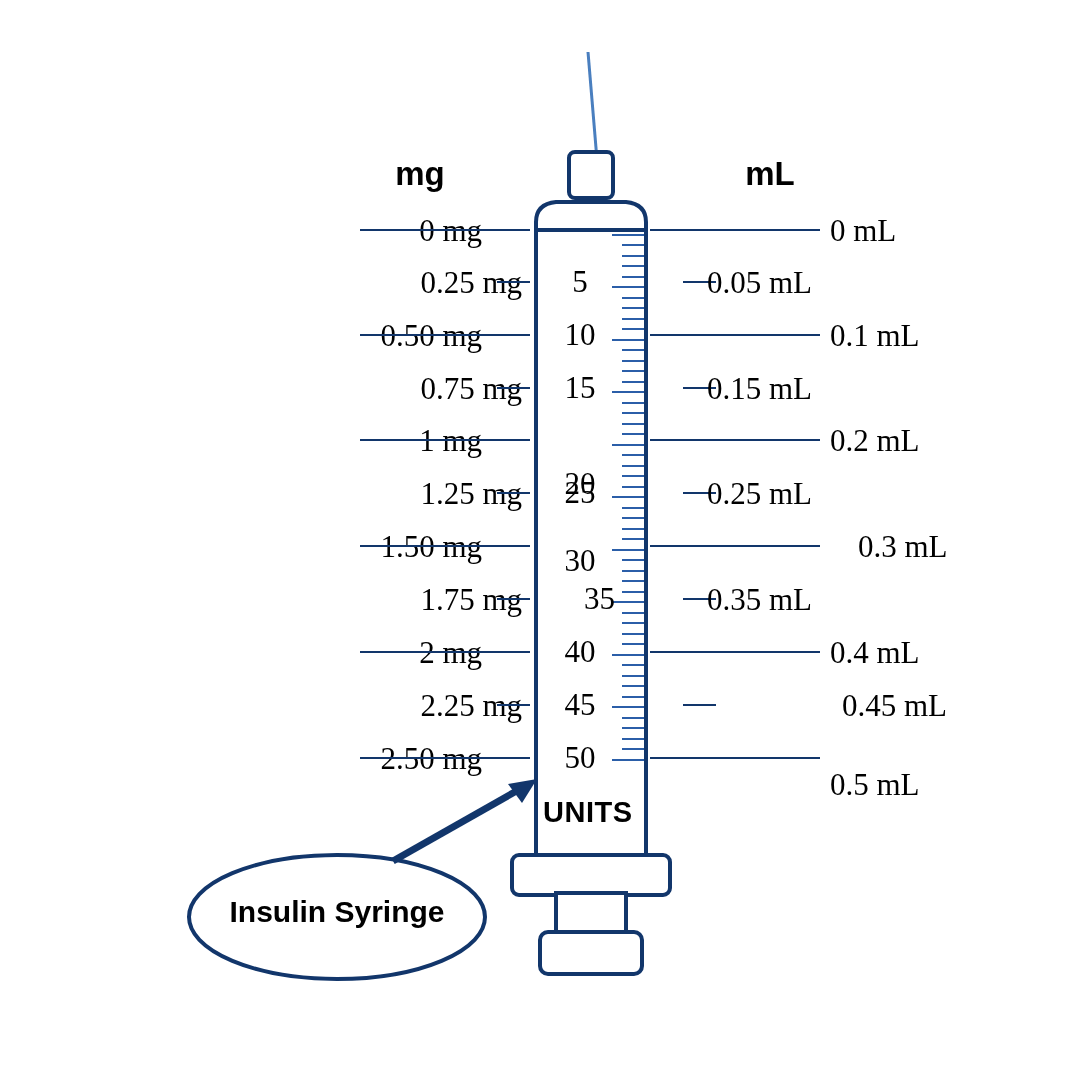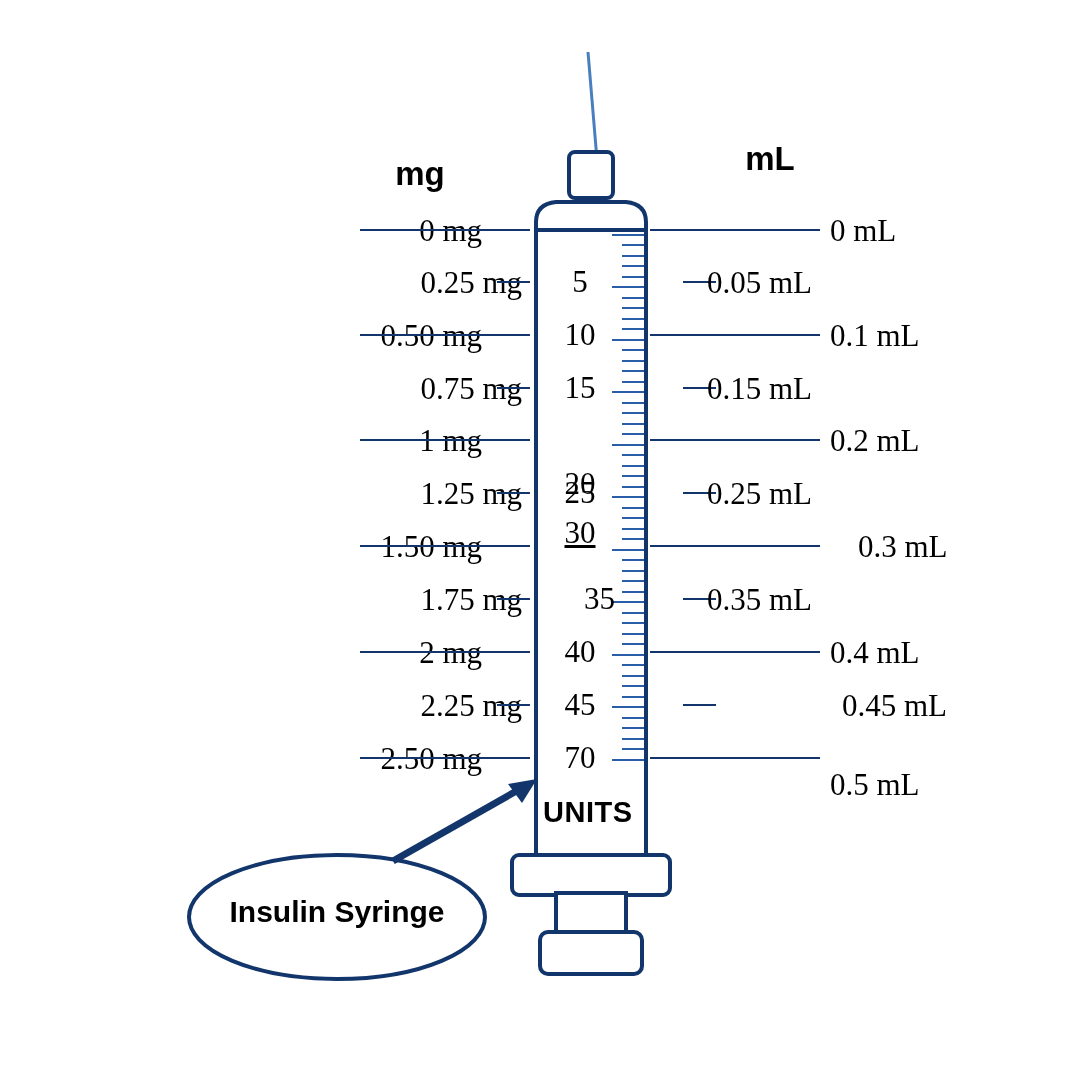--- a/index.html
+++ b/index.html
@@ -17,21 +17,21 @@
   }
   .hdr {
     position: absolute;
     font-family: "Liberation Sans", sans-serif;
     font-weight: bold;
     font-size: 33px;
     color: #000000;
     text-align: center;
   }
   #hdr-mg { left: 340px; top: 155px; width: 160px; }
-  #hdr-ml { left: 690px; top: 140px; width: 160px; text-align: center; }
+  #hdr-ml { left: 690px; top: 155px; width: 160px; text-align: center; }
   .lbl {
     position: absolute;
     font-size: 31px;
     color: #000000;
     white-space: nowrap;
     line-height: 1;
   }
   .lbl-left {
     text-align: right;
     transform: translateY(-50%);
@@ -190,41 +190,41 @@
       <div class="units-num" style="left: 545px; top: 448px; margin-top: 36px;">20</div>
       <div class="leader" style="left: 650px; top: 440px; width: 170px;"></div>
       <div class="lbl lbl-right" style="left: 830px; top: 440px; width: 240px;">0.2 mL</div>
       <div class="lbl lbl-left" style="left: 262px; top: 493px; width: 260px;">1.25 mg</div>
       <div class="leader" style="left: 497px; top: 493px; width: 33px;"></div>
       <div class="units-num" style="left: 545px; top: 493px;">25</div>
       <div class="leader" style="left: 683px; top: 493px; width: 33px;"></div>
       <div class="lbl lbl-right" style="left: 707px; top: 493px; width: 240px;">0.25 mL</div>
       <div class="lbl lbl-left" style="left: 222px; top: 546px; width: 260px;">1.50 mg</div>
       <div class="leader" style="left: 360px; top: 546px; width: 170px;"></div>
-      <div class="units-num" style="left: 545px; top: 533px; text-decoration: underline;">30</div>
+      <div class="units-num" style="left: 545px; top: 561px;">30</div>
       <div class="leader" style="left: 650px; top: 546px; width: 170px;"></div>
       <div class="lbl lbl-right" style="left: 830px; top: 546px; width: 240px; margin-left: 28px;">0.3 mL</div>
       <div class="lbl lbl-left" style="left: 262px; top: 599px; width: 260px;">1.75 mg</div>
       <div class="leader" style="left: 497px; top: 599px; width: 33px;"></div>
       <div class="units-num" style="left: 545px; top: 599px; text-align: right;">35</div>
       <div class="leader" style="left: 683px; top: 599px; width: 33px;"></div>
       <div class="lbl lbl-right" style="left: 707px; top: 599px; width: 240px;">0.35 mL</div>
       <div class="lbl lbl-left" style="left: 222px; top: 652px; width: 260px;">2 mg</div>
       <div class="leader" style="left: 360px; top: 652px; width: 170px;"></div>
       <div class="units-num" style="left: 545px; top: 652px;">40</div>
       <div class="leader" style="left: 650px; top: 652px; width: 170px;"></div>
       <div class="lbl lbl-right" style="left: 830px; top: 652px; width: 240px;">0.4 mL</div>
       <div class="lbl lbl-left" style="left: 262px; top: 705px; width: 260px;">2.25 mg</div>
       <div class="leader" style="left: 497px; top: 705px; width: 33px;"></div>
       <div class="units-num" style="left: 545px; top: 705px;">45</div>
       <div class="leader" style="left: 683px; top: 705px; width: 33px;"></div>
       <div class="lbl lbl-right" style="left: 707px; top: 705px; width: 240px; text-align: right;">0.45 mL</div>
       <div class="lbl lbl-left" style="left: 222px; top: 758px; width: 260px;">2.50 mg</div>
       <div class="leader" style="left: 360px; top: 758px; width: 170px;"></div>
-      <div class="units-num" style="left: 545px; top: 758px;">70</div>
+      <div class="units-num" style="left: 545px; top: 758px;">50</div>
       <div class="leader" style="left: 650px; top: 758px; width: 170px;"></div>
       <div class="lbl lbl-right" style="left: 830px; top: 758px; width: 240px; margin-top: 26px;">0.5 mL</div>
     </div>
 
   <div id="units-word">UNITS</div>
 
   <div id="callout-text">Insulin Syringe</div>
 
 </div>
 

